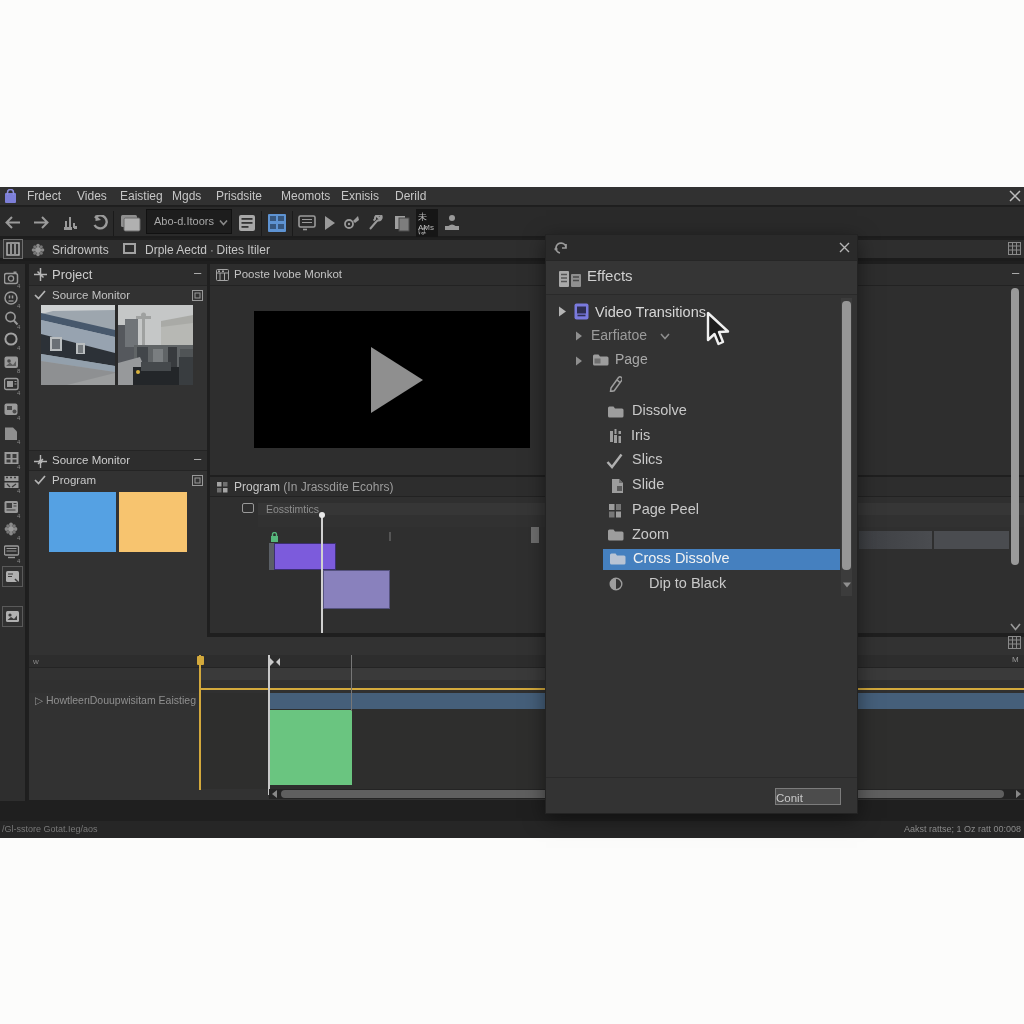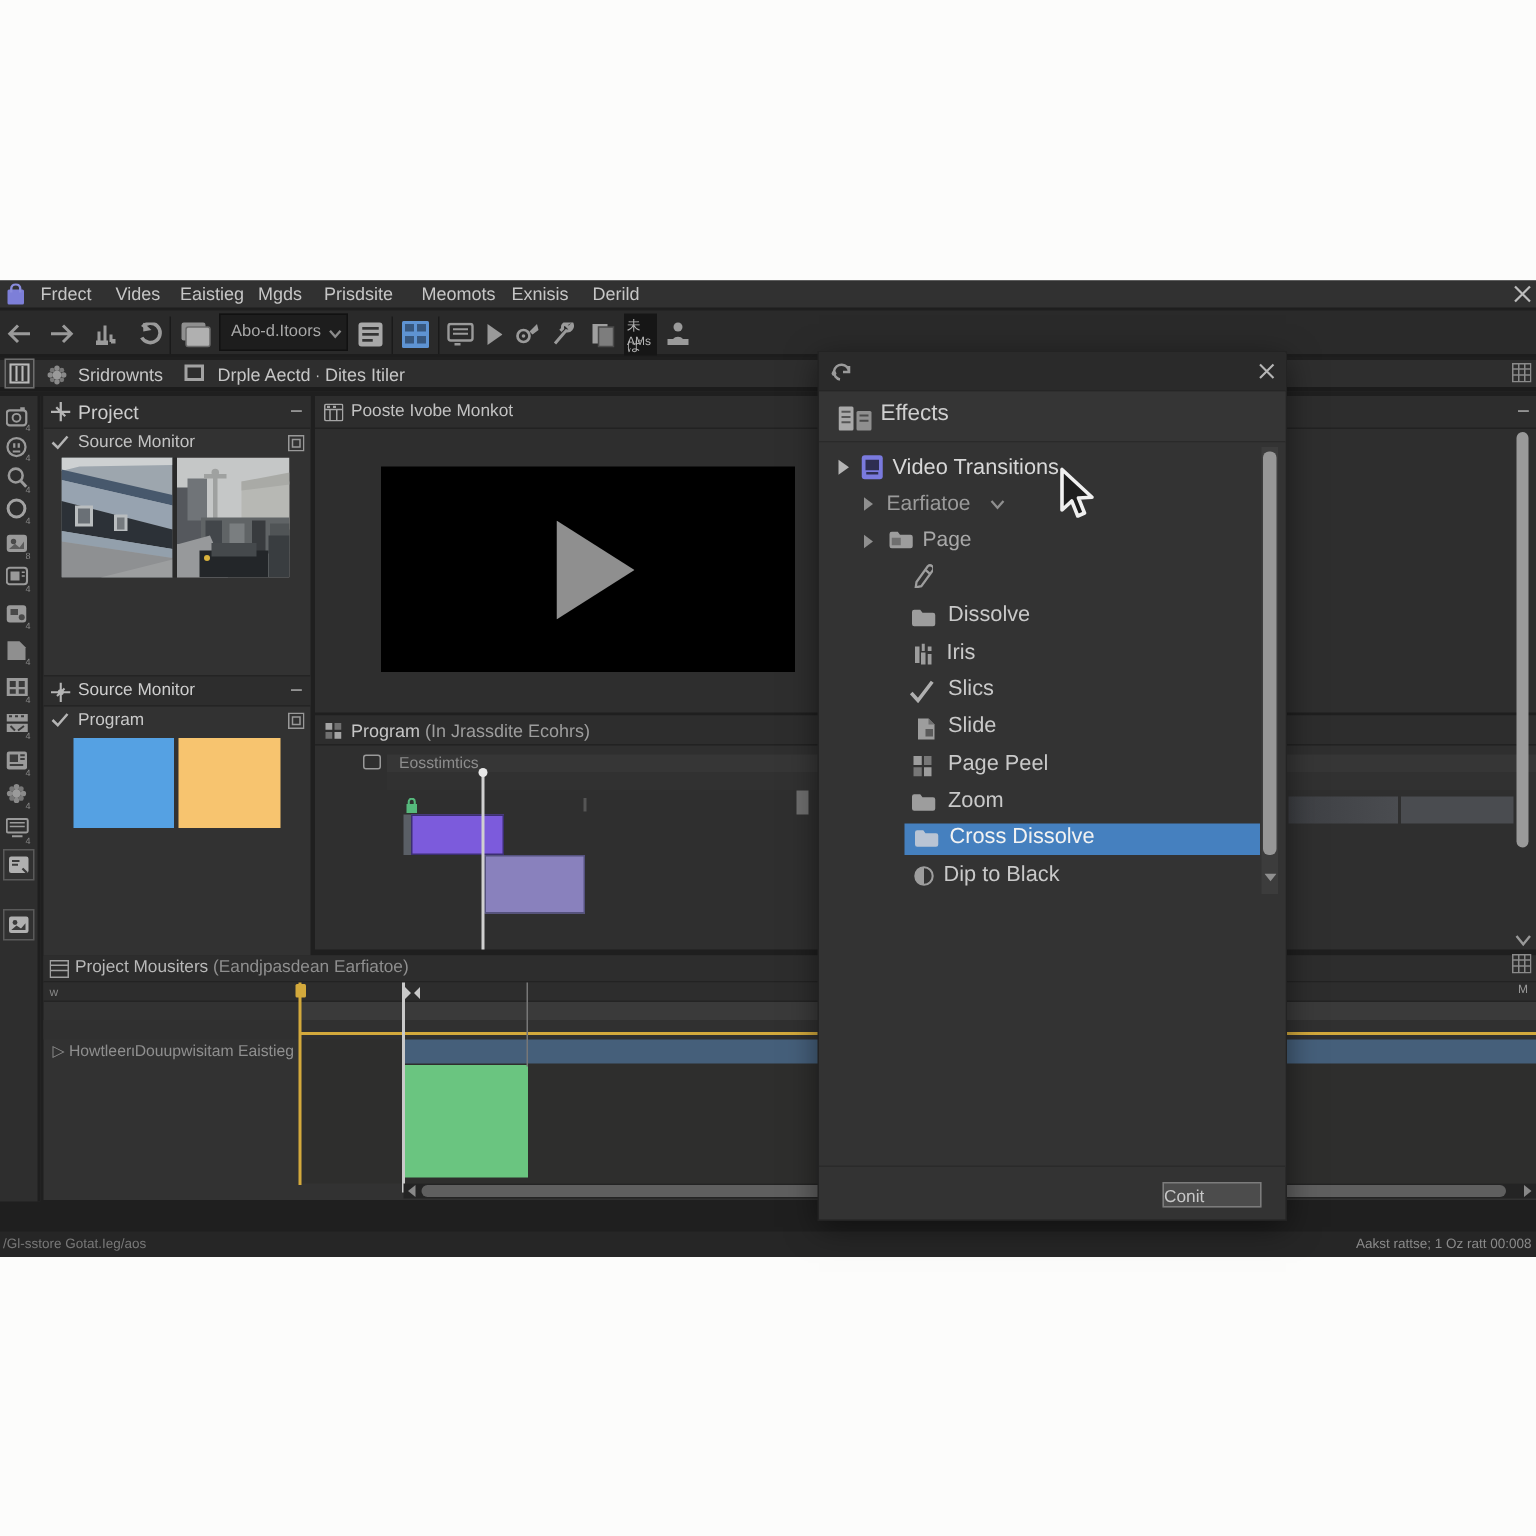--- a/index.html
+++ b/index.html
@@ -347,27 +347,20 @@
     <div class="abs" style="left:64px;top:66px;width:62px;height:27px;background:#7c5bdc;border:1px solid #3c2f72;"></div>
     <div class="abs" style="left:113px;top:93px;width:67px;height:39px;background:#8981bd;border:1px solid #55527e;"></div>
 
     <div class="abs" style="left:111px;top:38px;width:1.5px;height:118px;background:#d0d0d0;"></div>
     <div class="abs" style="left:109px;top:35px;width:6px;height:6px;background:#e8e8e8;border-radius:50%;"></div>
   </div>
 
   <div class="abs" style="left:1011px;top:101px;width:8px;height:277px;background:#9a9a9a;border-radius:4px;"></div>
 
   <div class="abs" id="lowtl" style="left:29px;top:450px;width:995px;height:163px;background:#323232;">
-    <div class="abs" style="left:0;top:0;width:995px;height:18px;background:#2d2d2d;border-bottom:1px solid #232323;">
-      <svg class="abs" style="left:4px;top:3px" width="13" height="12" viewBox="0 0 13 12">
-          <rect x="0.5" y="0.5" width="12" height="11" fill="none" stroke="#a0a0a0"></rect>
-          <path d="M0.5 3.5 H12.5 M0.5 7 H12.5" stroke="#a0a0a0"></path>
-        </svg>
-      <span class="abs txt" style="left:21px;top:2px;font-size:11.5px;color:#b9b9b9;">Project Mousiters <span style="color:#8f8f8f;">(Eandjpasdean Earfiatoe)</span></span>
-    </div>
 
     <div class="abs" style="left:0;top:18px;width:995px;height:13px;background:#2d2d2d;border-bottom:1px solid #242424;">
       <span class="abs" style="left:4px;top:2px;font-size:8px;color:#888;">w</span>
       <div class="abs" style="left:168px;top:1px;width:7px;height:9px;background:#d3a93c;border-radius:1px;"></div>
     </div>
 
     <div class="abs" style="left:171px;top:31px;width:824px;height:12px;background:#3a3a3a;"></div>
     <div class="abs" style="left:0;top:43px;width:995px;height:13px;background:#303030;"></div>
     <div class="abs" style="left:172px;top:56px;width:823px;height:96px;background:#2e2e2d;"></div>
 
@@ -513,21 +506,21 @@
   <div class="abs" style="left:57px;top:314px;width:237px;height:21px;background:#4580bf;"></div>
   <svg class="abs" style="left:63px;top:317px" width="17" height="14" viewBox="0 0 17 14">
       <path d="M1 3 a1.5 1.5 0 0 1 1.5-1.5 h4 l1.5 2 h7 a1.5 1.5 0 0 1 1.5 1.5 V11 a1.5 1.5 0 0 1-1.5 1.5 h-12.5 a1.5 1.5 0 0 1-1.5-1.5 Z" fill="#b9c4d4"></path>
     </svg>
   <span class="abs txt" style="left:87px;top:315px;font-size:14.5px;color:#f2f2f2;">Cross Dissolve</span>
 
   <svg class="abs" style="left:63px;top:342px" width="14" height="14" viewBox="0 0 14 14">
       <circle cx="7" cy="7" r="5.8" fill="none" stroke="#9d9d9d" stroke-width="1.4"></circle>
       <path d="M7 1.2 a5.8 5.8 0 0 0 0 11.6 Z" fill="#9d9d9d"></path>
     </svg>
-  <span class="abs txt" style="left:83px;top:340px;font-size:14.5px;color:#c9c9c9;">Dip to Black</span>
+  <span class="abs txt" style="left:103px;top:340px;font-size:14.5px;color:#c9c9c9;">Dip to Black</span>
 
   <div class="abs" style="left:295px;top:63px;width:11px;height:298px;background:#3c3c3c;"></div>
   <div class="abs" style="left:296px;top:66px;width:9px;height:269px;background:#969696;border-radius:4px;"></div>
   <svg class="abs" style="left:297px;top:346px" width="8" height="8" viewBox="0 0 8 8">
       <path d="M0 1.5 L4 6.5 L8 1.5 Z" fill="#8f8f8f"></path>
     </svg>
 
   <div class="abs" style="left:0;top:361px;width:311px;height:182px;background:#333333;border-bottom:1px solid #2a2a2a;"></div>
 
   <div class="abs" style="left:229px;top:553px;width:66px;height:17px;background:#4c4c4c;border:1px solid #7c7c7c;text-align:left;line-height:15px;">

